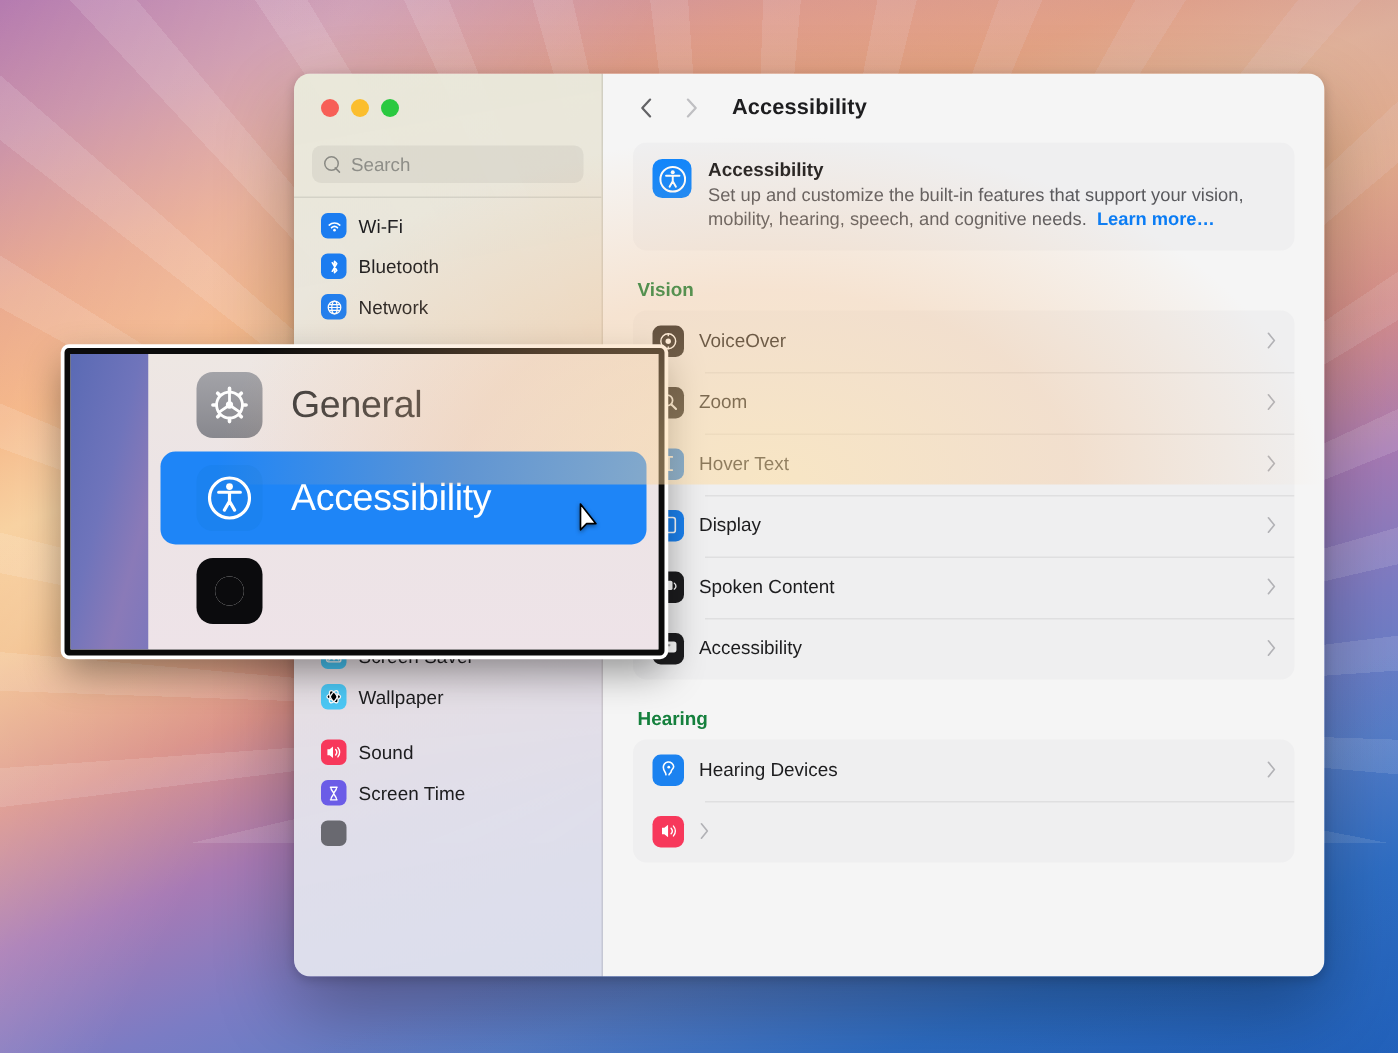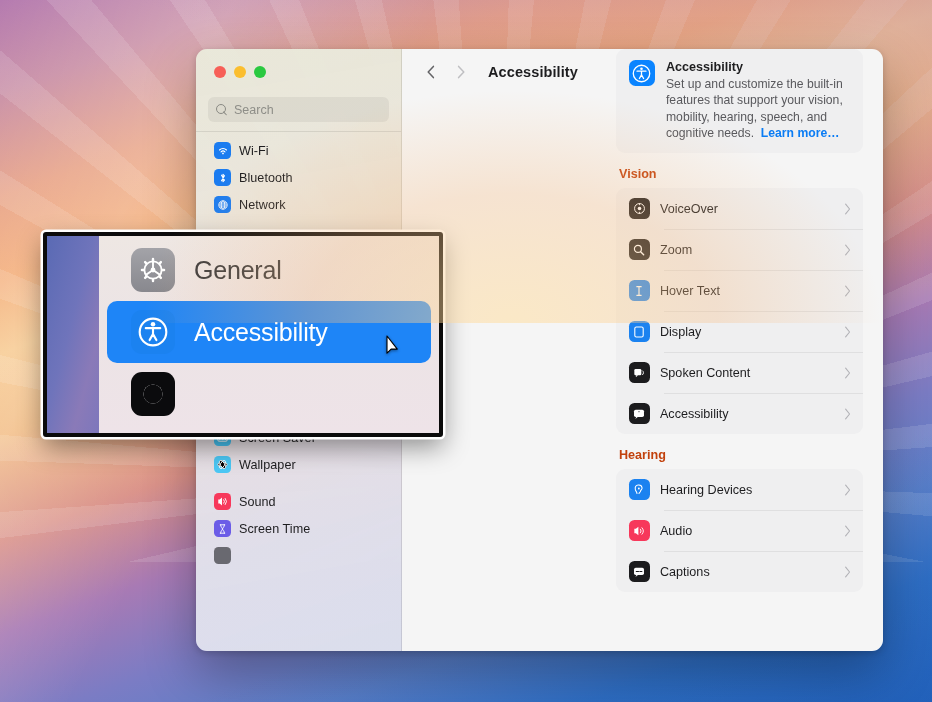--- a/index.html
+++ b/index.html
@@ -153,21 +153,21 @@
     color: #fff; font-size: 10px; line-height: 1;
     overflow: hidden;
   }
   .sicon svg { display:block; }
 
   
   .content {
     flex: 1 1 auto;
     background: #f5f5f5;
     display: flex;
-    flex-direction: row;
+    flex-direction: column;
     overflow: hidden;
   }
   .toolbar {
     height: 46px;
     flex: 0 0 46px;
     display: flex; align-items: center;
     padding: 0 18px;
     gap: 8px;
   }
   .nav-chev {
@@ -207,22 +207,22 @@
   .banner-title {
     font-size: 12.6px; font-weight: 700; color: #1d1d1f;
     margin-bottom: 2px;
   }
   .banner-desc {
     font-size: 12.2px; color: #59595d; line-height: 1.34;
   }
   .learn-more { color: #0a7cf4; font-weight: 600; }
 
   .section-head {
-    font-size: 12.6px; font-weight: 700; color: #c2410c;
-    margin: 14px 0 7px 3px;
+    font-size: 12.6px; font-weight: 700; color: #15803d;
+    margin: 19px 0 7px 3px;
   }
 
   .card {
     background: #efeff0;
     border-radius: 9px;
     overflow: hidden;
   }
   .row {
     display:flex; align-items:center;
     height: 41px;
@@ -554,43 +554,27 @@
             </span>
           </div>
 
           <div class="row">
             <span class="ricon" style="background:#f7385b">
               <svg width="14" height="14" viewBox="0 0 18 18">
                   <path d="M8.2 3.6 5 6.2H3v5.6h2l3.2 2.6z" fill="#fff"></path>
                   <path d="M10.8 6.6a3.6 3.6 0 0 1 0 4.8M12.8 4.8a6.2 6.2 0 0 1 0 8.4" stroke="#fff" stroke-width="1.2" fill="none" stroke-linecap="round"></path>
                 </svg>
             </span>
-            <span class="row-label">Audio</span>
-            <span class="row-chev">
-              <svg width="7" height="12" viewBox="0 0 8 14">
-                  <path d="M1.8 1.4 6.4 7l-4.6 5.6" stroke="currentColor" stroke-width="1.3" fill="none" stroke-linecap="round" stroke-linejoin="round"></path>
-                </svg>
-            </span>
-          </div>
-
-          <div class="row">
-            <span class="ricon" style="background:#1c1c1e">
-              <svg width="14" height="14" viewBox="0 0 18 18">
-                  <rect x="2.6" y="3.6" width="12.8" height="9.2" rx="2.2" fill="#fff"></rect>
-                  <path d="M5.6 12.8 4.4 15.4l3.2-2.6z" fill="#fff"></path>
-                  <path d="M5.4 8.4h3M10 8.4h2.8" stroke="#1c1c1e" stroke-width="1.3" stroke-linecap="round"></path>
-                </svg>
-            </span>
-            <span class="row-label">Captions</span>
-            <span class="row-chev">
-              <svg width="7" height="12" viewBox="0 0 8 14">
-                  <path d="M1.8 1.4 6.4 7l-4.6 5.6" stroke="currentColor" stroke-width="1.3" fill="none" stroke-linecap="round" stroke-linejoin="round"></path>
-                </svg>
-            </span>
-          </div>
+            <span class="row-chev">
+              <svg width="7" height="12" viewBox="0 0 8 14">
+                  <path d="M1.8 1.4 6.4 7l-4.6 5.6" stroke="currentColor" stroke-width="1.3" fill="none" stroke-linecap="round" stroke-linejoin="round"></path>
+                </svg>
+            </span>
+          </div>
+
 
         </div>
 
       </div>
     </div>
   </div>
 
   <div id="zoom-overlay">
     <div class="zoom-wall"></div>
     <div class="zoom-side">

